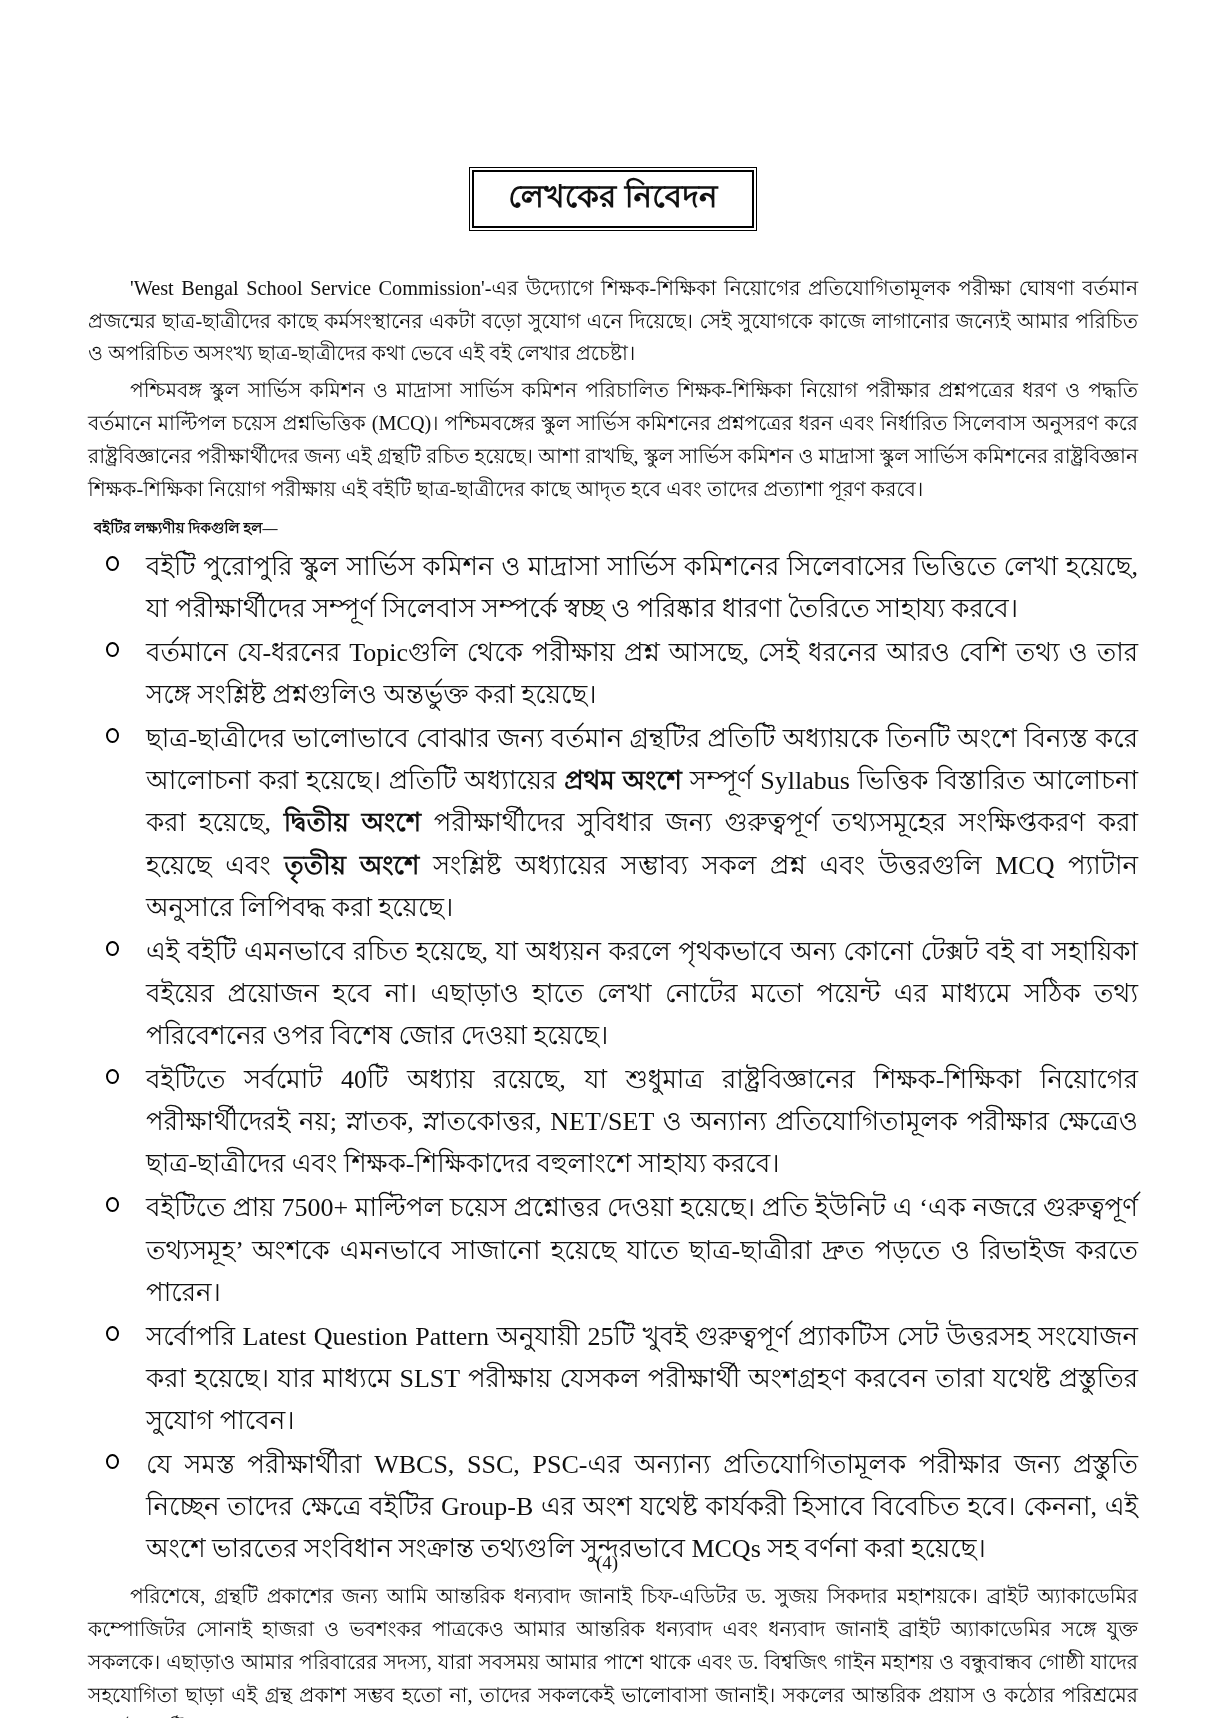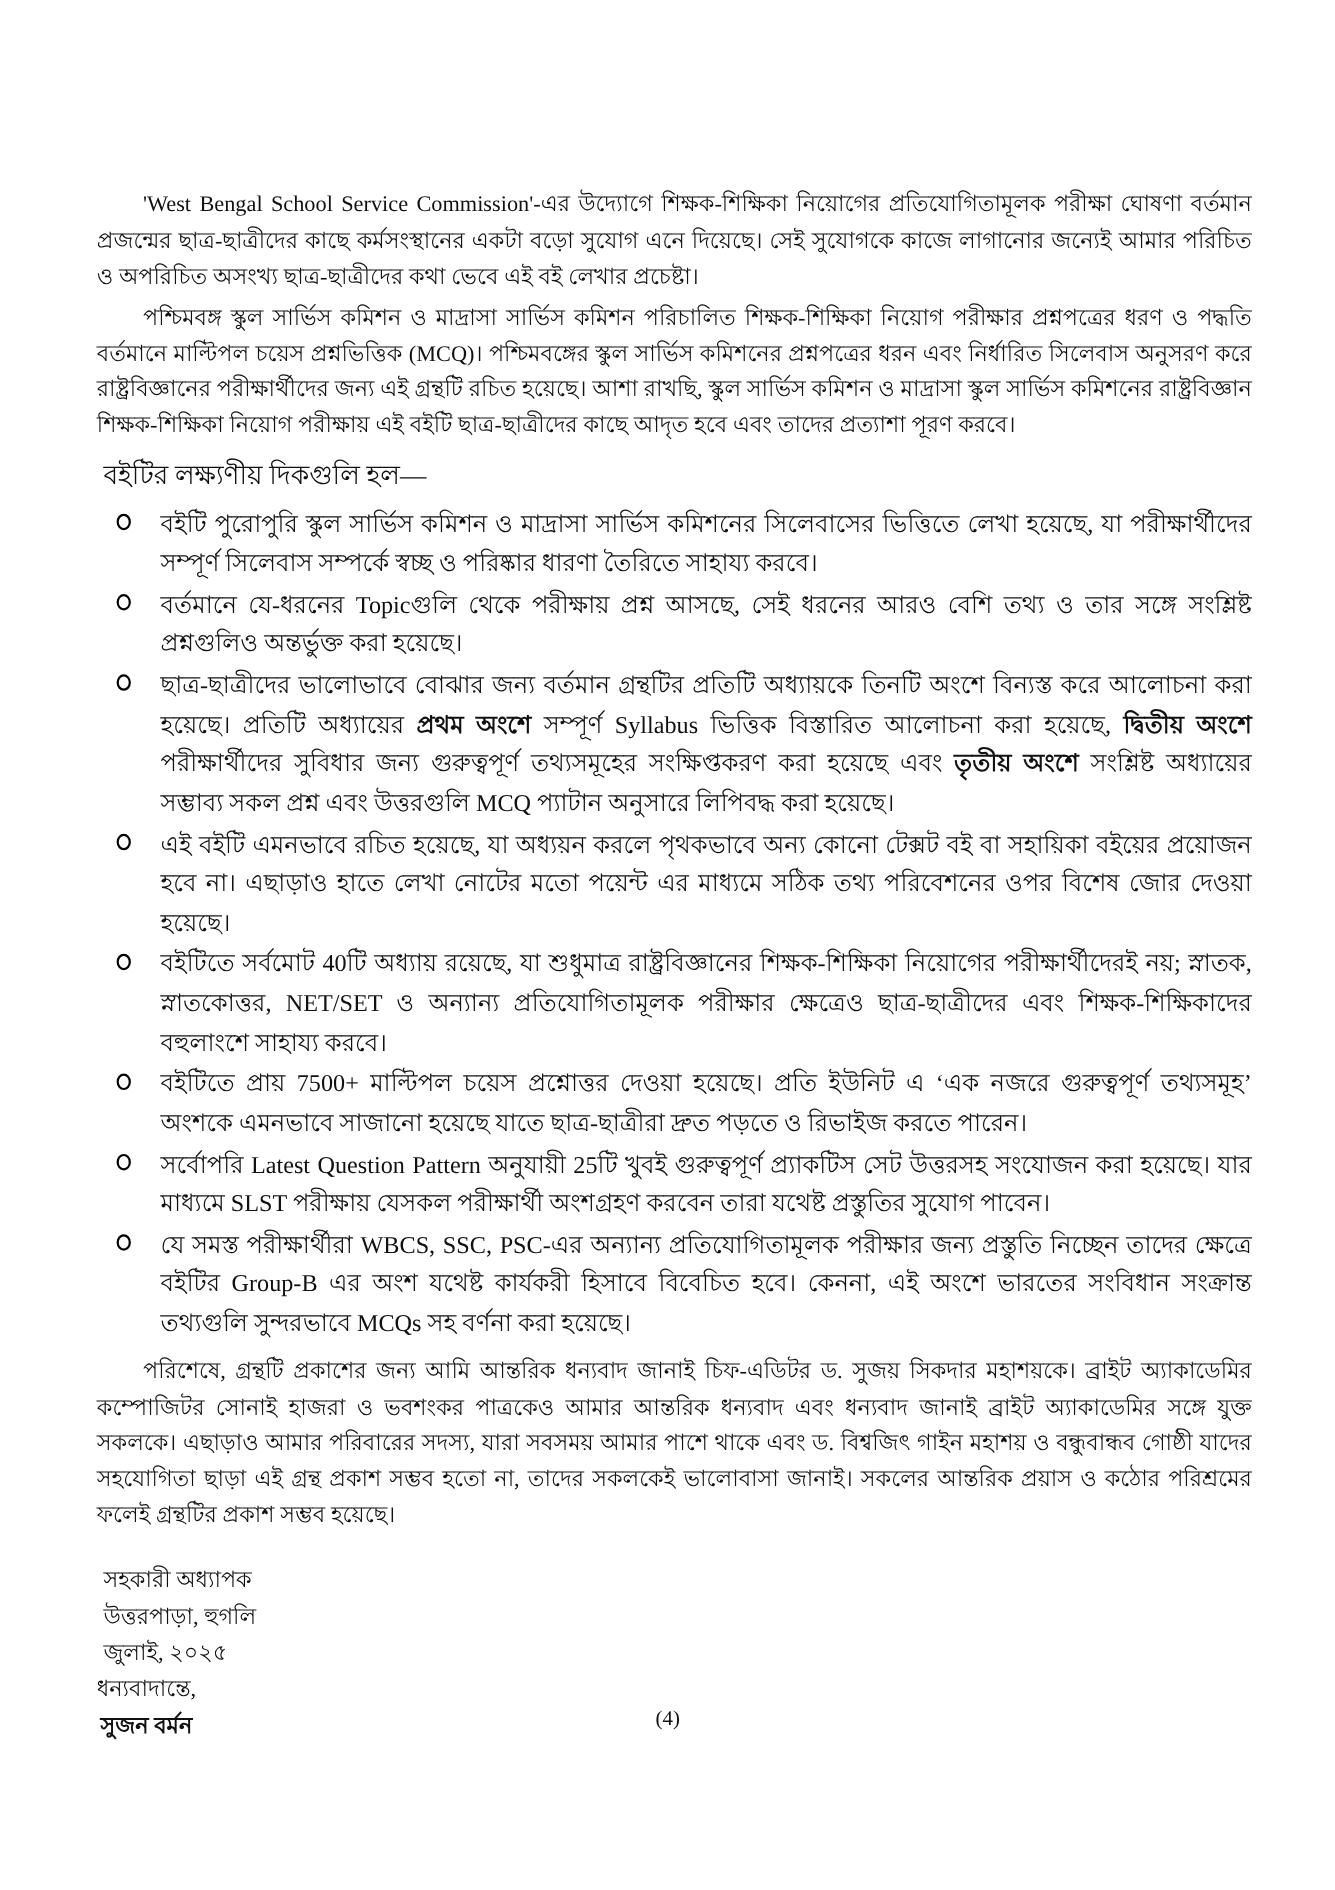--- a/index.html
+++ b/index.html
@@ -54,37 +54,37 @@
     font-size: 20.3px;
     line-height: 1.62;
     text-align: justify;
     text-justify: inter-word;
     margin: 0 0 4px 0;
     text-indent: 42px;
     word-spacing: 0.2px;
   }
 
   .lead-heading {
-    font-size: 24px;
-    font-weight: 400;
+    font-size: 15px;
+    font-weight: 700;
     line-height: 1.6;
     margin: 10px 0 6px 6px;
   }
 
   
   ul.bullets {
     list-style: none;
     margin: 0 0 10px 0;
     padding: 0;
   }
   ul.bullets > li {
     position: relative;
     padding-left: 58px;
     margin-bottom: 2px;
-    font-size: 22px;
+    font-size: 26px;
     line-height: 1.62;
     text-align: justify;
   }
   .bullet-marker {
     position: absolute;
     left: 18px;
     top: 0.38em;
     width: 13px;
     height: 15px;
     border: 2.1px solid #000;
@@ -126,20 +126,25 @@
     font-family: "Liberation Serif", "DejaVu Serif", serif;
   }
 </style>
 </head>
 <body>
 
 <div class="page">
 
   <div class="content">
 
+    <div class="title-wrap">
+      <div class="title-box">
+        <div class="title-text">লেখকের নিবেদন</div>
+      </div>
+    </div>
 
     <div>
       <p class="para">'West Bengal School Service Commission'-এর উদ্যোগে শিক্ষক-শিক্ষিকা নিয়োগের প্রতিযোগিতামূলক পরীক্ষা ঘোষণা বর্তমান প্রজন্মের ছাত্র-ছাত্রীদের কাছে কর্মসংস্থানের একটা বড়ো সুযোগ এনে দিয়েছে। সেই সুযোগকে কাজে লাগানোর জন্যেই আমার পরিচিত ও অপরিচিত অসংখ্য ছাত্র-ছাত্রীদের কথা ভেবে এই বই লেখার প্রচেষ্টা।</p>
       <p class="para">পশ্চিমবঙ্গ স্কুল সার্ভিস কমিশন ও মাদ্রাসা সার্ভিস কমিশন পরিচালিত শিক্ষক-শিক্ষিকা নিয়োগ পরীক্ষার প্রশ্নপত্রের ধরণ ও পদ্ধতি বর্তমানে মাল্টিপল চয়েস প্রশ্নভিত্তিক (MCQ)। পশ্চিমবঙ্গের স্কুল সার্ভিস কমিশনের প্রশ্নপত্রের ধরন এবং নির্ধারিত সিলেবাস অনুসরণ করে রাষ্ট্রবিজ্ঞানের পরীক্ষার্থীদের জন্য এই গ্রন্থটি রচিত হয়েছে। আশা রাখছি, স্কুল সার্ভিস কমিশন ও মাদ্রাসা স্কুল সার্ভিস কমিশনের রাষ্ট্রবিজ্ঞান শিক্ষক-শিক্ষিকা নিয়োগ পরীক্ষায় এই বইটি ছাত্র-ছাত্রীদের কাছে আদৃত হবে এবং তাদের প্রত্যাশা পূরণ করবে।</p>
     </div>
 
     <div class="lead-heading">বইটির লক্ষ্যণীয় দিকগুলি হল—</div>
 
     <ul class="bullets" id="features-list">
 

